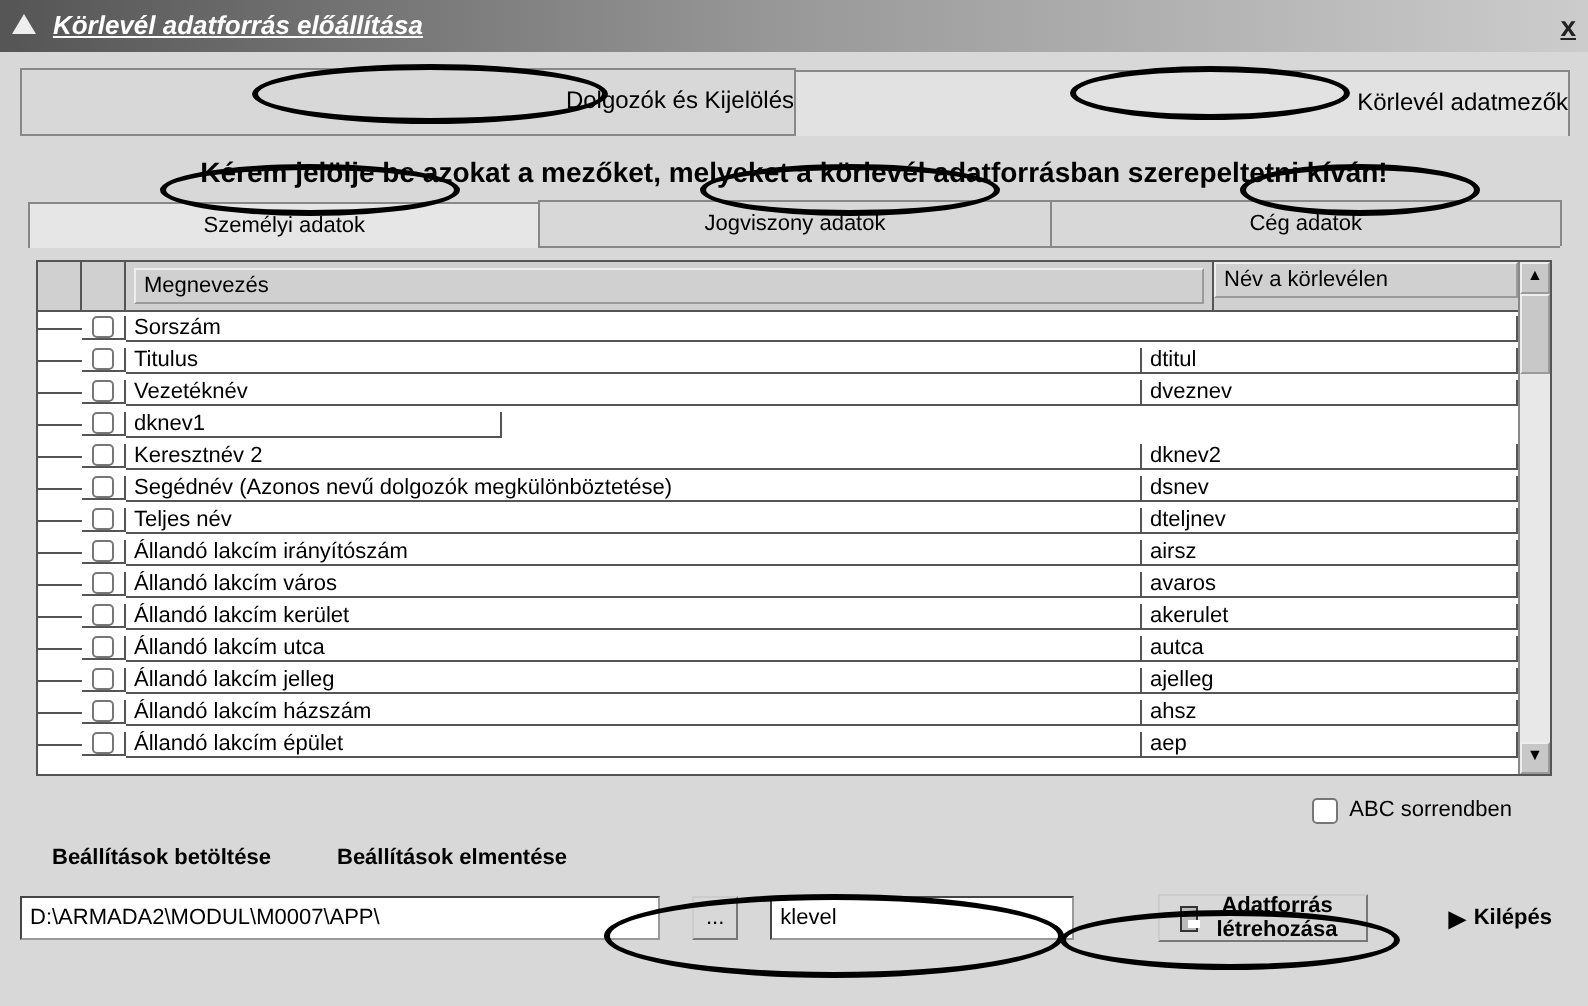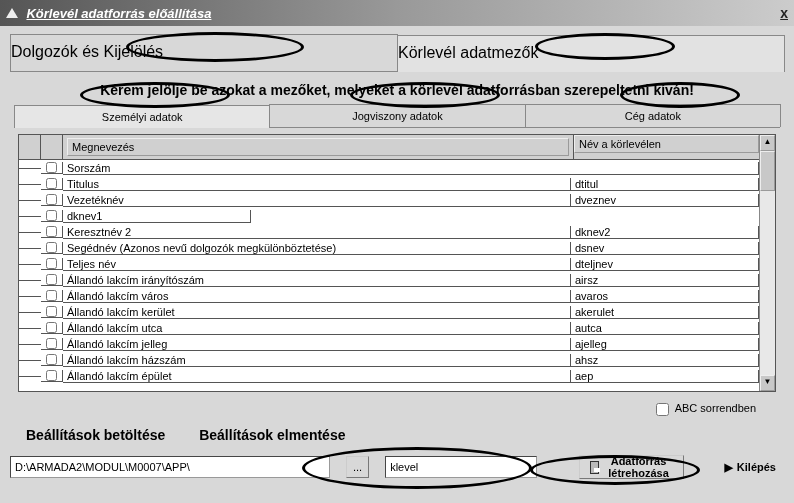--- a/index.html
+++ b/index.html
@@ -13,21 +13,21 @@
   }
   .titlebar .icon-tri {
     width: 0; height: 0; border-left: 6px solid transparent; border-right: 6px solid transparent;
     border-bottom: 10px solid #eee; display: inline-block; margin-right: 4px;
   }
   .title-text { color: #fff; font-style: italic; font-weight: bold; font-size: 13px; text-decoration: underline; }
   .close-x { font-weight: bold; font-size: 14px; color: #222; cursor: pointer; text-decoration: underline;}
   .outer-tabs { padding: 8px 10px 0 10px; }
   .outer-tabrow { display: flex; border-bottom: 1px solid #888; }
   .outer-tab {
-    flex: 1; text-align: left; padding: 8px 0 10px 0; font-size: 16px;
+    flex: 1; text-align: right; padding: 8px 0 10px 0; font-size: 12px;
     border: 1px solid #888; border-bottom: none; background: #d8d8d8;
     margin-right: -1px; cursor: pointer;
   }
   .outer-tab.active { background: #e2e2e2; position: relative; top: 1px; }
   .instruction { text-align: center; font-size: 14px; font-weight: bold; padding: 10px 0 6px 0; }
   .inner-tabrow { display: flex; border-bottom: 1px solid #888; margin: 0 4px; justify-content: space-between; }
   .inner-tab {
     flex: 1; text-align: center; padding: 5px 0; font-size: 11px;
     border: 1px solid #888; border-bottom: none; background: #d8d8d8;
     margin-right: -1px; cursor: pointer;
@@ -36,35 +36,35 @@
   .table-wrap { margin: 6px 8px 4px 8px; border: 1px solid #555; background: #fff; position: relative; height: 258px; display: flex; }
   .table-body { flex: 1; overflow: hidden; }
   .table-head { display: flex; background: #d0d0d0; border-bottom: 1px solid #555; font-size: 11px; }
   .th-sel { width: 22px; border-right: 1px solid #555; }
   .th-chk { width: 22px; border-right: 1px solid #555; }
   .th-name { flex: 1; padding: 3px 4px; border-right: 1px solid #555; text-align: left; background: #d0d0d0; }
   .th-name button, .th-label button {
     width: 100%; text-align: left; background: #d0d0d0; border: 1px outset #eee;
     font-size: 11px; padding: 2px 4px; cursor: pointer;
   }
-  .th-label { width: 185px; padding: 0; border-radius: 11px; }
+  .th-label { width: 152px; padding: 0; border-radius: 11px; }
   .row { display: flex; font-size: 11px; height: 16px; align-items: center; }
   .row > div { border-right: 1px solid #555; border-bottom: 1px solid #555; display: flex; align-items: center; }
   .c-sel { width: 22px; background: #d0d0d0; }
   .c-chk { width: 22px; justify-content: center; background: #fff; }
   .c-chk input { margin: 0; width: 11px; height: 11px; }
   .c-name { flex: 1; padding: 0 4px; background: #fff; }
   .c-label { width: 188px; padding: 0 4px; background: #fff; border-right: none; }
   .vscroll { width: 16px; background: #d0d0d0; border-left: 1px solid #888; display: flex; flex-direction: column; }
   .vscroll .arrow { height: 16px; background: #c8c8c8; border: 1px outset #eee; font-size: 8px; text-align: center; line-height: 12px; cursor: pointer;}
   .vscroll .track { flex: 1; background: #e8e8e8; position: relative; }
   .vscroll .thumb { position: absolute; top: 0; left: 0; right: 0; height: 40px; background: #c8c8c8; border: 1px outset #eee;}
   .abc-row { text-align: right; padding: 4px 28px 0 0; font-size: 11px; }
   .abc-row input { vertical-align: middle; margin-right: 3px; }
-  .links-row { padding: 8px 16px 6px 16px; font-size: 14px; font-weight: bold; }
+  .links-row { padding: 8px 16px 6px 16px; font-size: 11px; font-weight: bold; }
   .links-row span { margin-right: 30px; cursor: pointer; }
   .bottom-bar { display: flex; align-items: center; padding: 6px 10px; gap: 16px; font-size: 11px;}
   .path-input { flex: 0 0 320px; height: 22px; border: 1px inset #999; background: #fff; padding: 2px 4px; font-size: 11px;}
   .browse-btn { width: 26px; height: 22px; border: 1px outset #ccc; background: #d8d8d8; cursor: pointer; font-size: 11px;}
   .file-input { width: 168px; height: 22px; border: 1px inset #999; background: #fff; padding: 2px 4px; font-size: 11px; }
   .action-btn { height: 24px; padding: 0 10px; border: 1px outset #ccc; background: #d8d8d8; cursor: pointer; font-size: 11px; font-weight: bold; display: inline-flex; align-items: center; gap: 5px;}
   .exit-btn { height: 24px; padding: 0 8px; border: none; background: transparent; cursor: pointer; font-size: 11px; font-weight: bold; display: inline-flex; align-items: center; gap: 4px;}
   .disk-icon { width: 13px; height: 13px; border: 1px solid #333; background: #bbb; display: inline-block; position: relative;}
   .disk-icon::after { content:""; position:absolute; bottom:1px; left:3px; width:6px; height:4px; background:#fff;}
   .exit-icon { font-weight: bold; }

